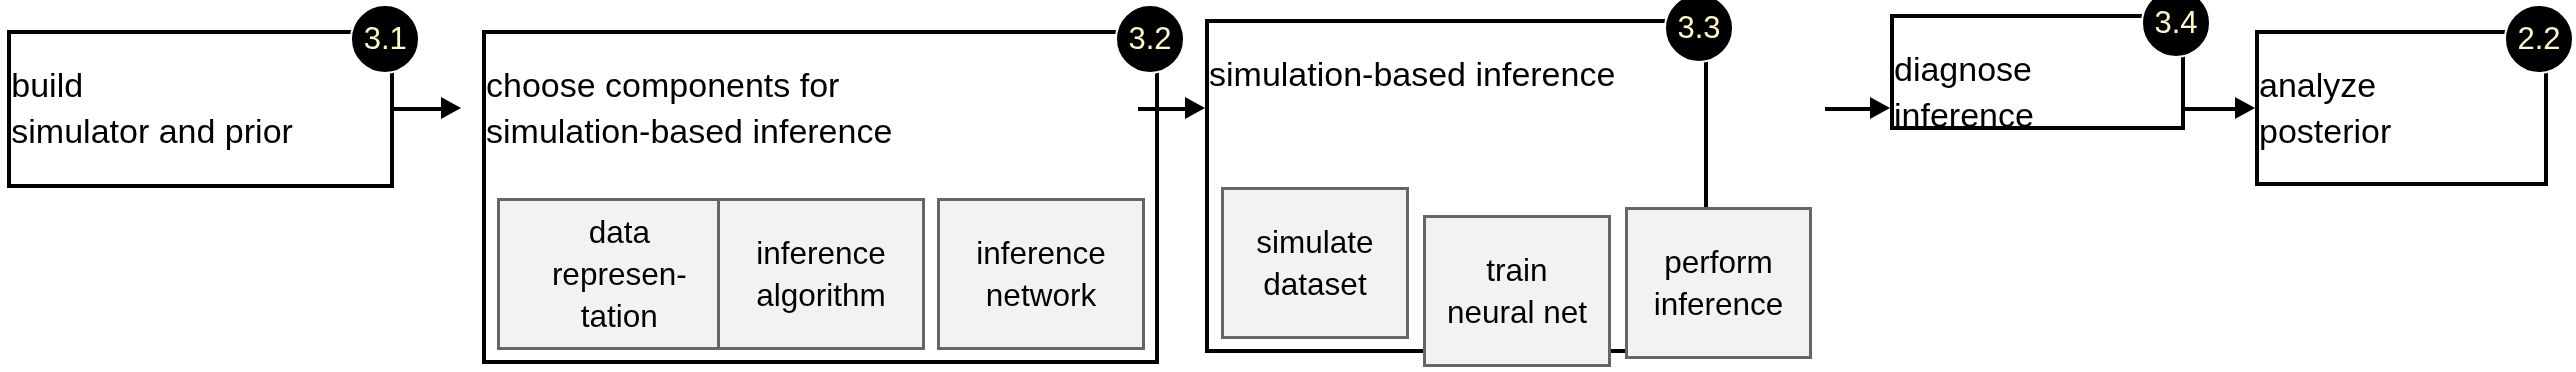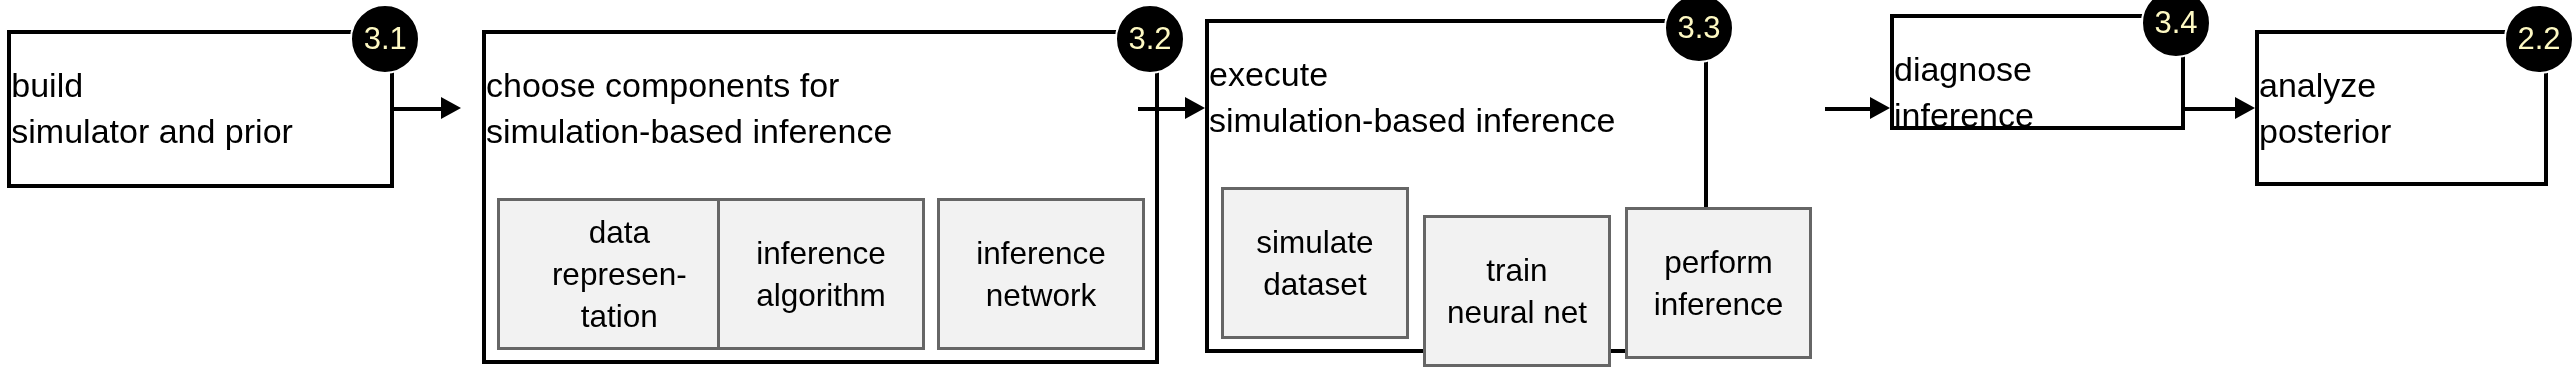--- a/index.html
+++ b/index.html
@@ -120,21 +120,20 @@
   </div>
 
   <div class="arrow" style="left:1138px; width:67px;">
     <div class="shaft" style="width:47px;"></div>
     <div class="head" style="left:47px;"></div>
   </div>
 
   <div class="box" style="left:1205px; top:19px; width:503px; height:334px;padding-left:40px;">
     <div class="badge">3.3</div>
     <div class="title">
-      <div><span>execute</span><span class="bold"></span></div>
       <div><span></span><span class="bold">simulation-based inference</span></div>
     </div>
     <div class="subbox" style="left:12px; width:188px;">
       <div class="label">simulate
 dataset</div>
     </div>
     <div class="subbox" style="left:214px; width:188px;margin-top:28px;">
       <div class="label">train
 neural net</div>
     </div>

